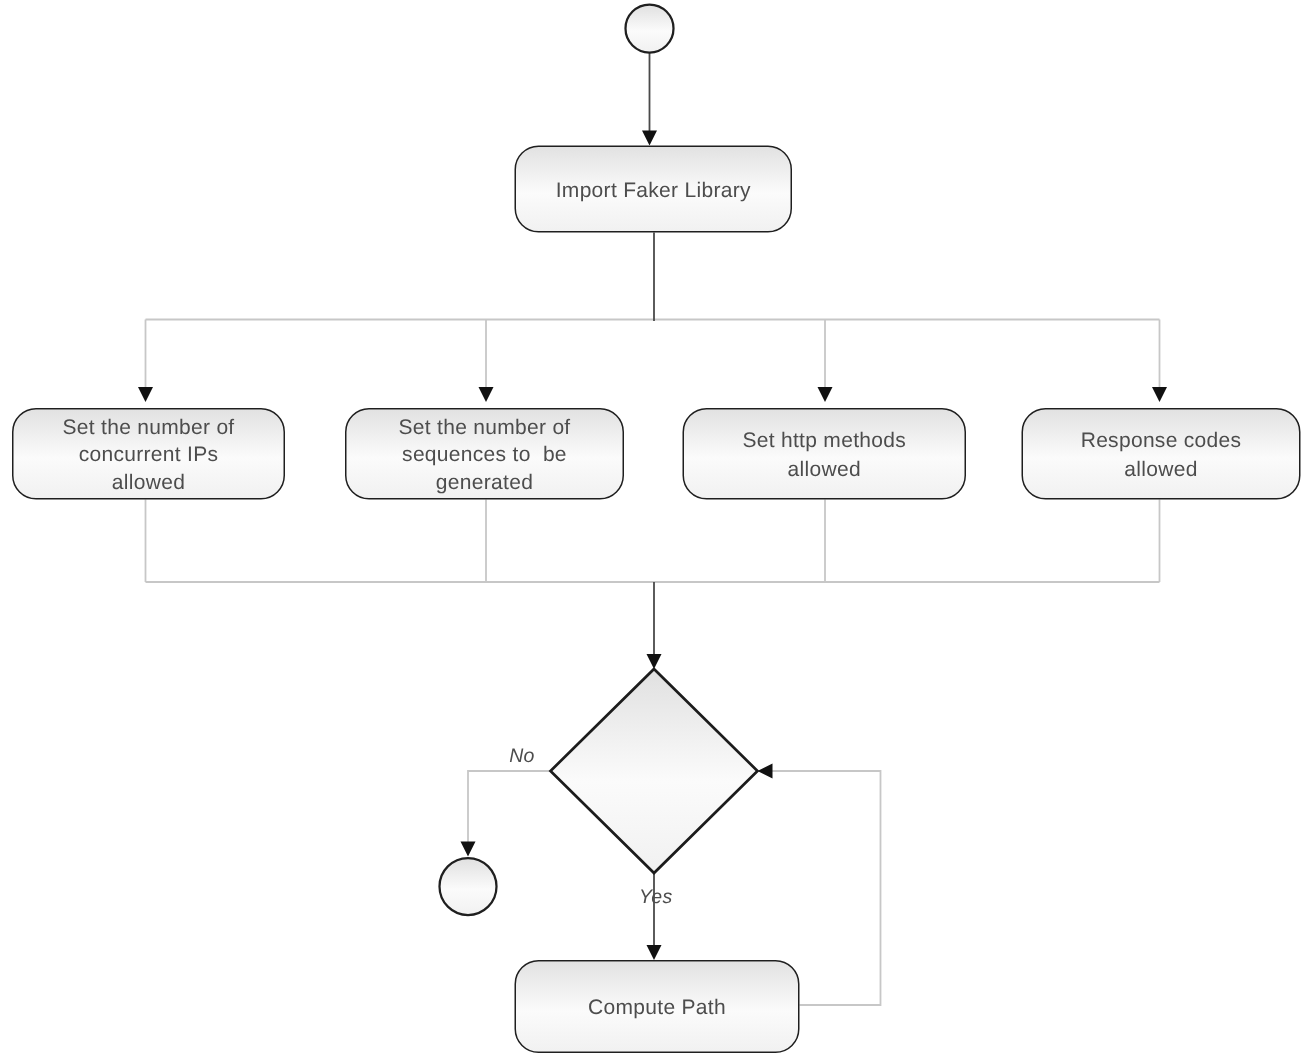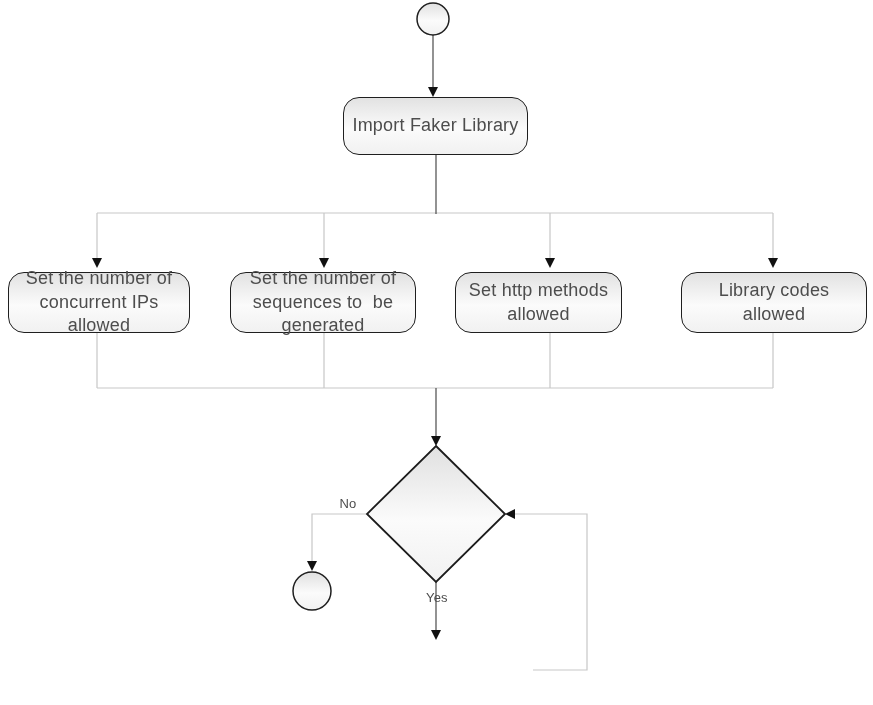--- a/index.html
+++ b/index.html
@@ -26,45 +26,46 @@
     position: absolute;
     box-sizing: border-box;
     border: 1.5px solid #1f1f1f;
     border-radius: 16px;
     background: linear-gradient(180deg, #e2e2e2 0%, #fbfbfb 55%, #f1f1f1 100%);
     display: flex;
     align-items: center;
     justify-content: center;
     text-align: center;
     color: #4d4d4d;
-    font-size: 18px;
+    font-size: 14px;
     line-height: 1.3;
     letter-spacing: 0.2px;
   }
   .node span {
     white-space: pre-wrap;
   }
   .label {
     position: absolute;
     display: flex;
     align-items: center;
     justify-content: center;
     text-align: left;
     color: #4d4d4d;
     font-size: 13px;
     line-height: 1.25;
     letter-spacing: 0.2px;
+    font-style: italic;
   }
   .label span {
     white-space: pre-wrap;
   }
   .node-import   { left: 343px; top: 97px;  width: 185px; height: 58px; }
   .node-box1     { left: 8px;   top: 272px; width: 182px; height: 61px; }
   .node-box2     { left: 230px; top: 272px; width: 186px; height: 61px; }
-  .node-box3     { left: 455px; top: 272px; width: 167px; height: 61px; }
+  .node-box3     { left: 455px; top: 272px; width: 189px; height: 61px; }
   .node-box4     { left: 681px; top: 272px; width: 186px; height: 61px; }
   .node-compute  { left: 343px; top: 640px; width: 190px; height: 62px; }
   .label-diamond { left: 374px; top: 489px; width: 124px; height: 50px; }
   .label-no      { left: 332px; top: 495px; width: 32px;  height: 18px; }
   .label-yes     { left: 426px; top: 589px; width: 36px;  height: 18px; justify-content: flex-start; }
 </style>
 </head>
 <body>
 
 <div class="canvas">
@@ -132,24 +133,27 @@
 sequences to  be
 generated</span>
   </div>
 
   <div class="node node-box3">
     <span>Set http methods
 allowed</span>
   </div>
 
   <div class="node node-box4">
-    <span>Library codes
+    <span>Response codes
 allowed</span>
   </div>
 
+  <div class="node node-compute">
+    <span>Compute Path</span>
+  </div>
 
 
   <div class="label label-no">
     <span>No</span>
   </div>
 
   <div class="label label-yes">
     <span>Yes</span>
   </div>
 

